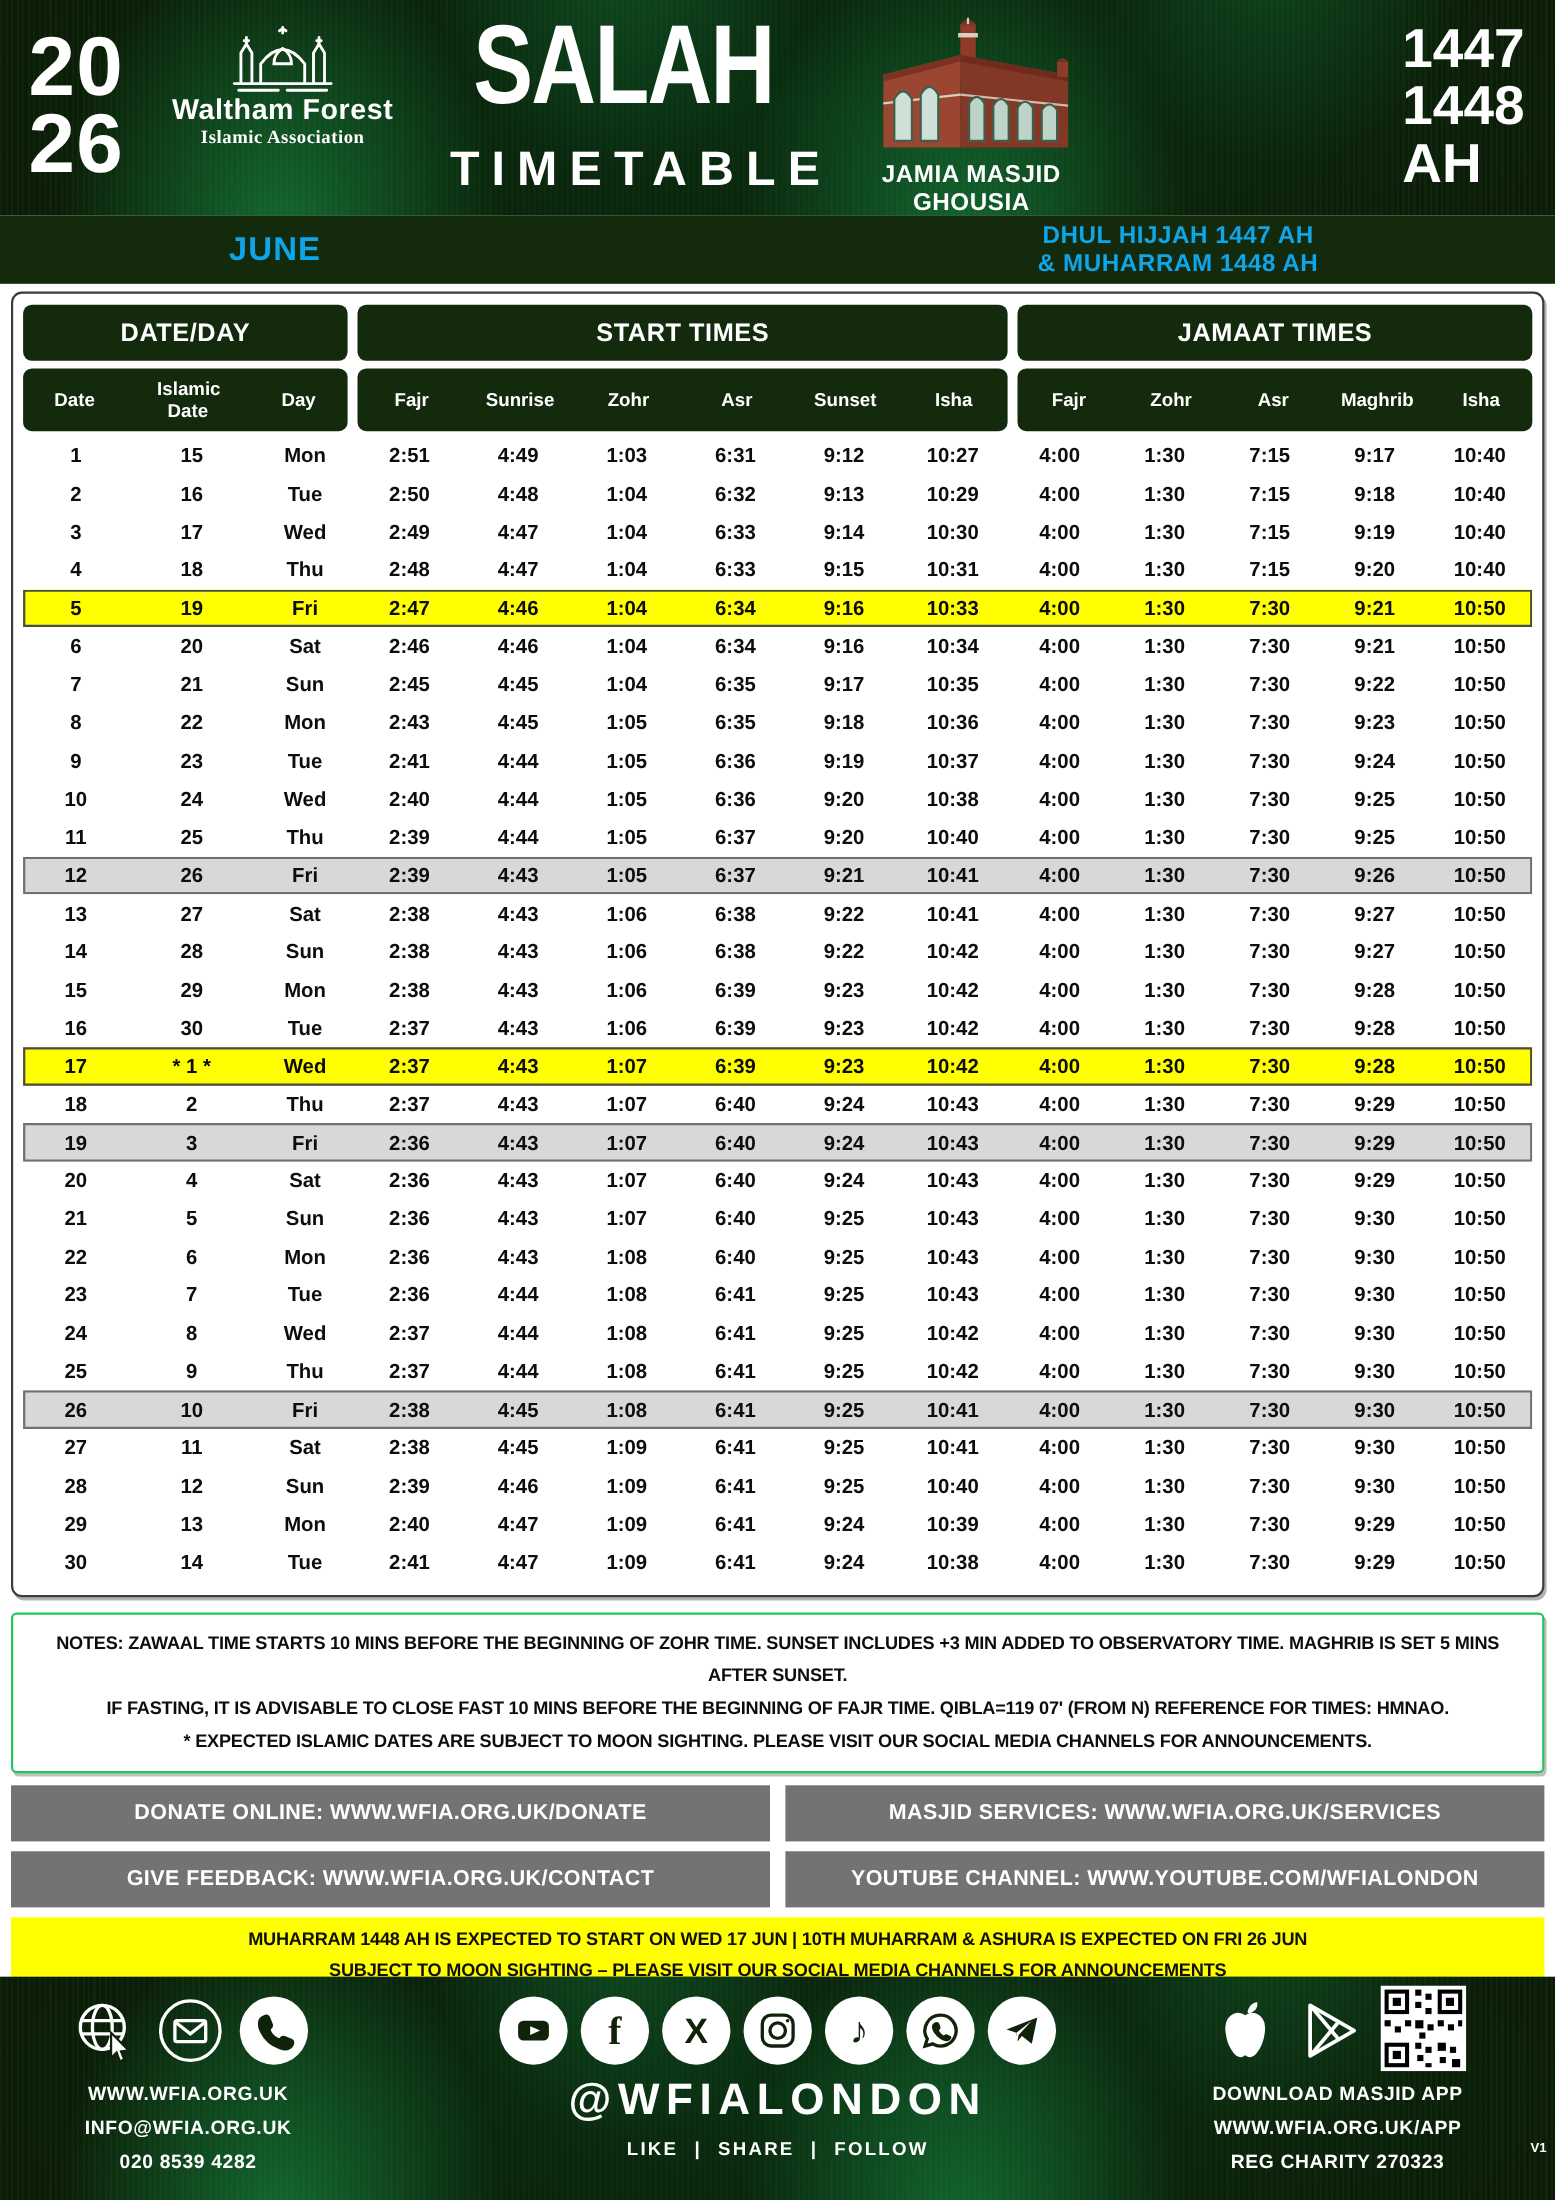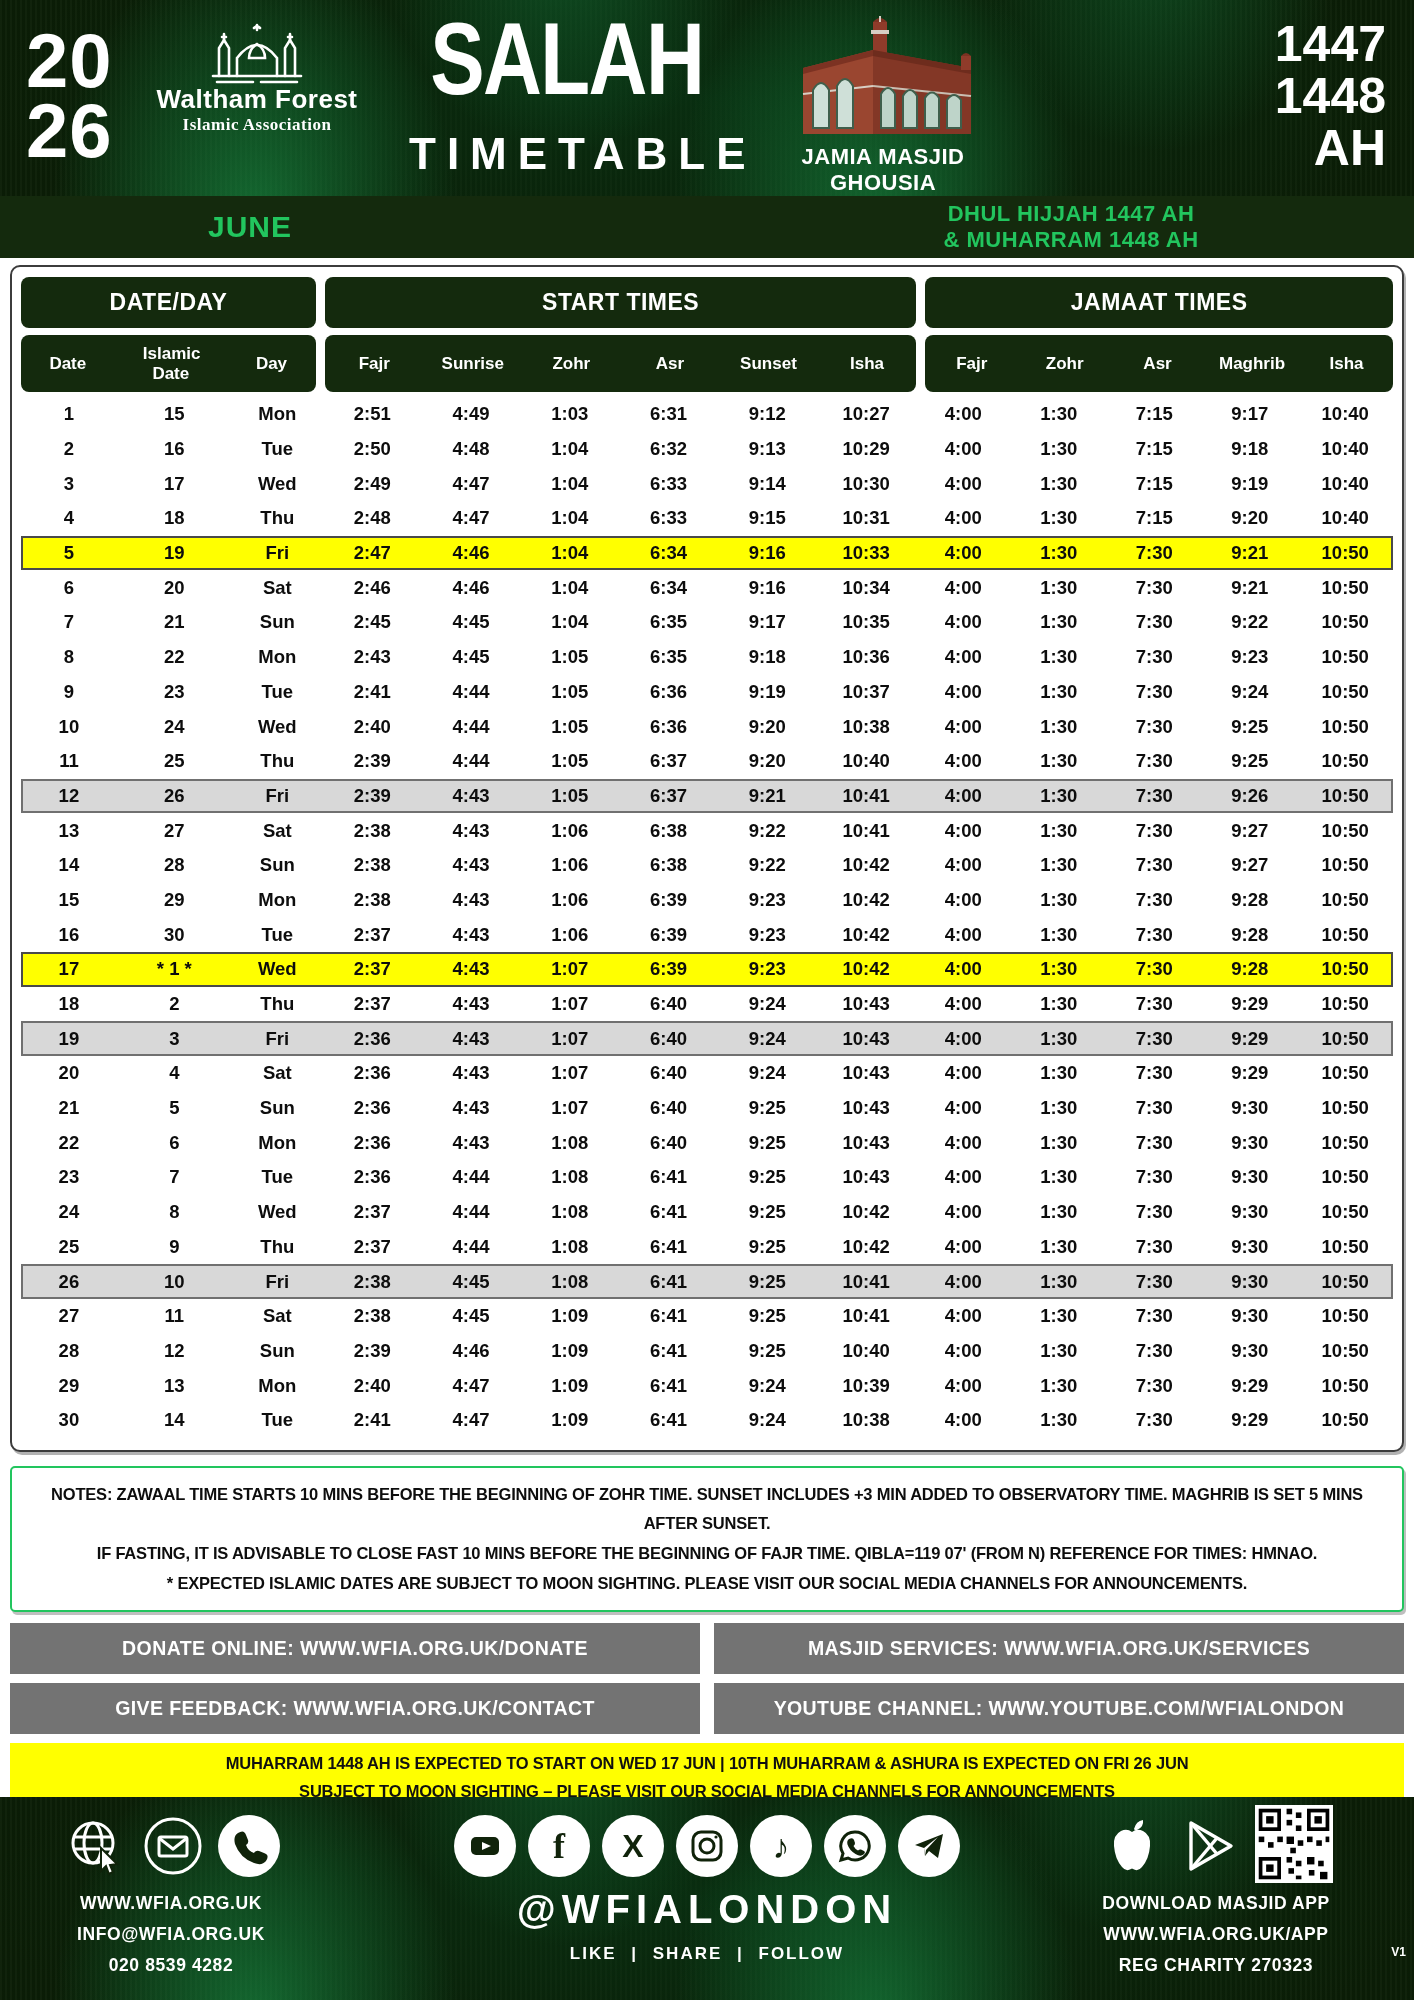--- a/index.html
+++ b/index.html
@@ -23,24 +23,24 @@
   .year { position:absolute; left:26px; top:26px; font-size:76px; font-weight:800; line-height:.92; letter-spacing:1px; text-align:left; }
   .logo { position:absolute; left:142px; top:14px; width:230px; text-align:center; }
   .logo svg { display:block; margin:0 auto; }
   .logo-name { font-size:26px; font-weight:800; letter-spacing:.5px; margin-top:-4px; }
   .logo-sub  { font-size:17px; font-family:"Liberation Serif", serif; font-weight:700; letter-spacing:.5px; }
   .titleblock { position:absolute; left:398px; top:6px; width:322px; text-align:center; }
   .t1 { font-size:102px; font-weight:800; line-height:1.04; transform:scaleX(.8); transform-origin:50% 50%; letter-spacing:-2px; }
   .t2 { font-size:44px; font-weight:800; letter-spacing:11px; padding-left:11px; margin-top:17px; }
   .mosquephoto { position:absolute; left:764px; top:16px; width:238px; text-align:center; }
   .mosque-caption { font-size:22px; font-weight:800; letter-spacing:.5px; margin-top:2px; }
-  .hijri { position:absolute; right:28px; top:18px; text-align:right; font-size:50px; font-weight:800; line-height:1.04; }
+  .hijri { position:absolute; right:28px; top:18px; text-align:left; font-size:50px; font-weight:800; line-height:1.04; }
 
   
-  .month-band { height:62px; background:#142a0d; position:relative; color:#22c55e;padding-left:27px; }
+  .month-band { height:62px; background:#142a0d; position:relative; color:#0ea5e9;padding-left:27px; }
   .month { position:absolute; left:0; top:50%; transform:translateY(-50%); width:500px; text-align:center; font-size:30px; font-weight:800; letter-spacing:1px; }
   .imonths { position:absolute; right:128px; top:50%; transform:translateY(-50%); width:430px; text-align:center; font-size:22px; font-weight:800; line-height:1.2; letter-spacing:.5px; }
 
   
   .sheet { padding:0 10px; }
   .timetable { margin-top:7px; border:2px solid #3c3c3c; border-radius:10px; padding:10px 9px 12px 9px; box-shadow:2px 3px 0 rgba(0,0,0,.3); background:#fff; }
   .grow { display:flex; gap:9px; margin-bottom:7px; }
   .gbox { background:#142a0d; color:#fff; border-radius:8px; height:51px; display:flex; align-items:center; justify-content:center; font-weight:800; font-size:23px; letter-spacing:.5px; }
   .gb1 { width:21.5%; } .gb2 { width:43.1%; } .gb3 { flex:1; }
   .colrow { display:flex; gap:9px; margin-bottom:5px; }

